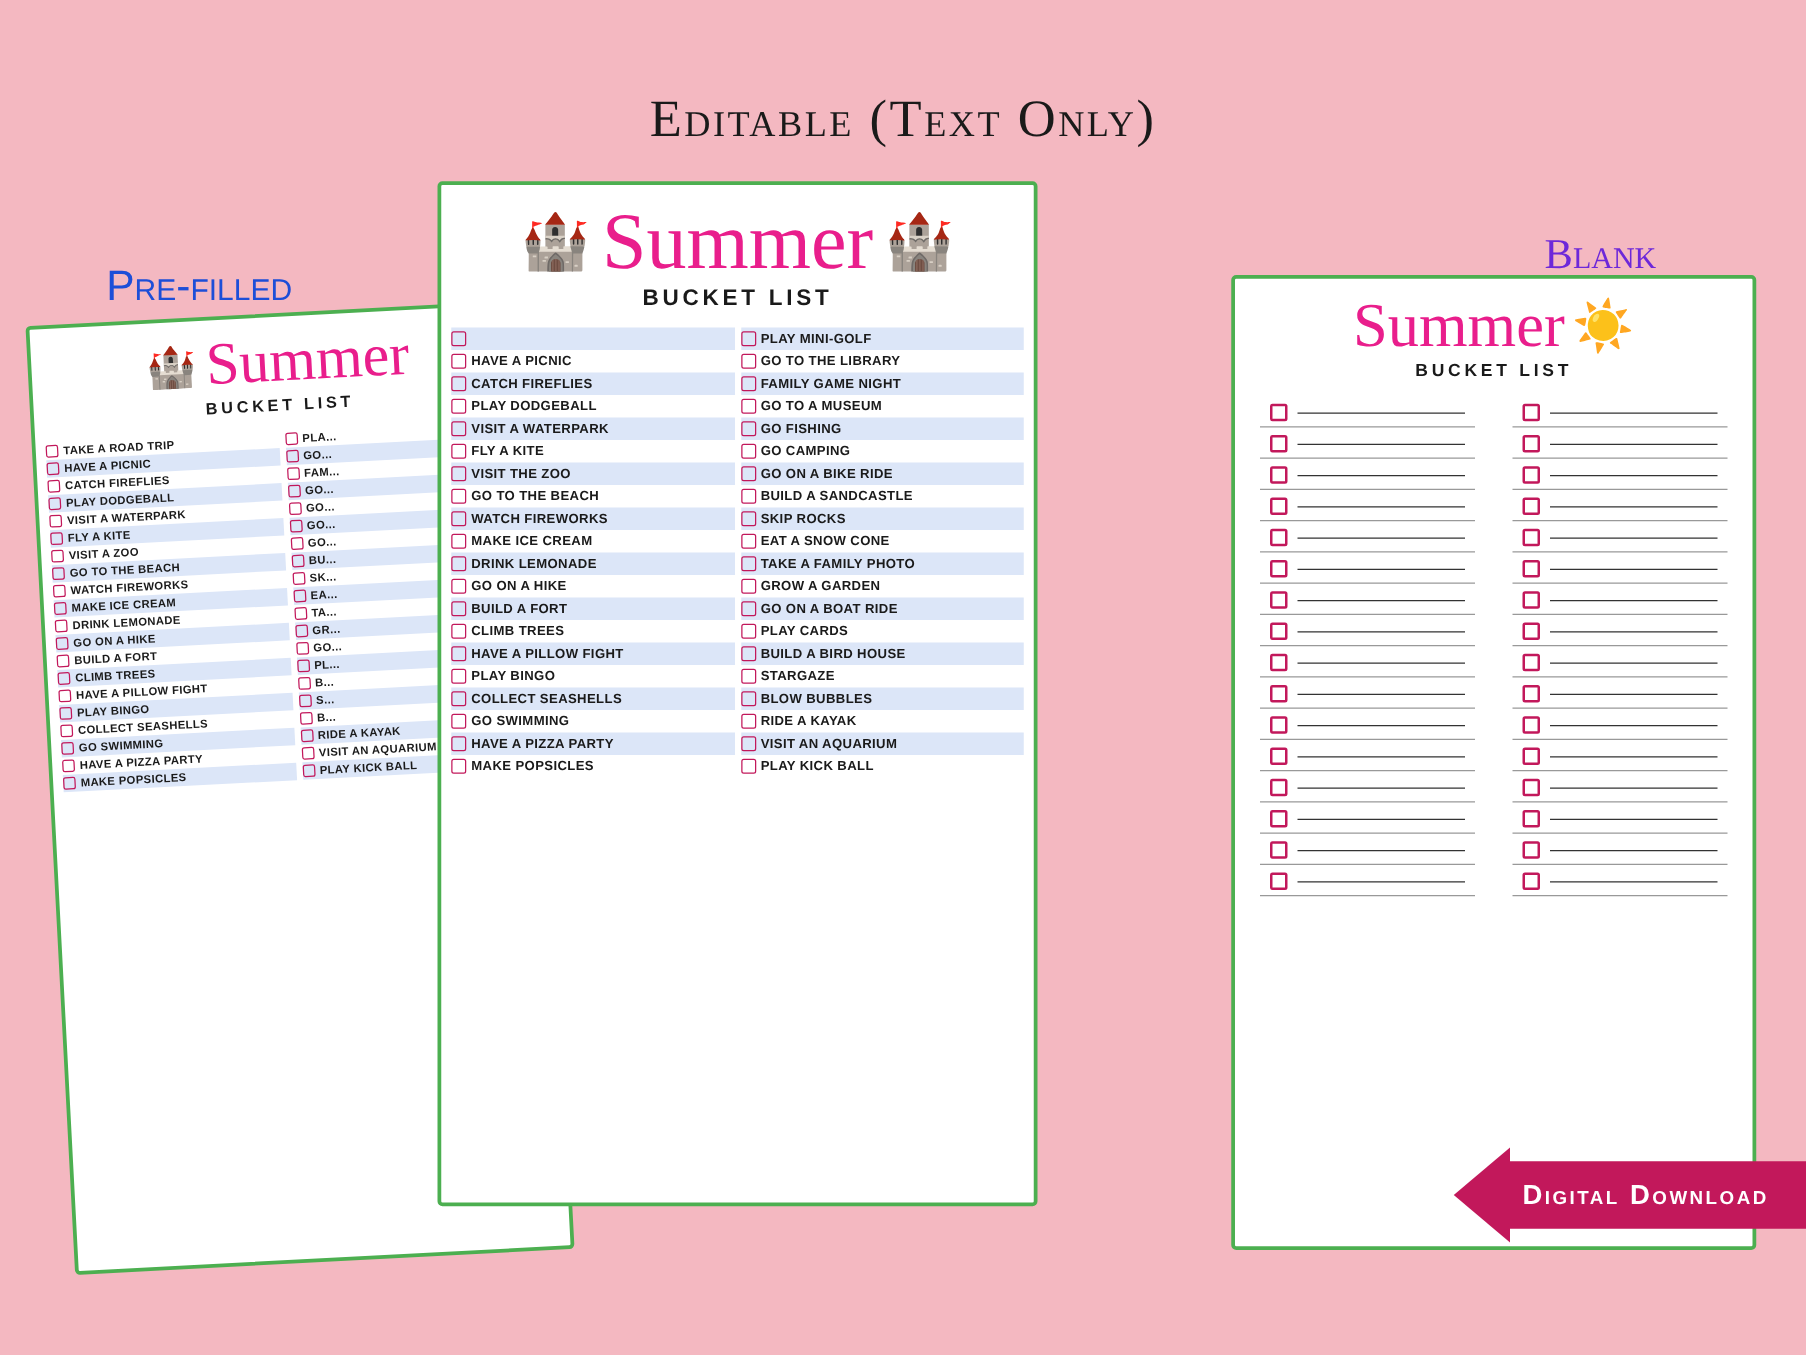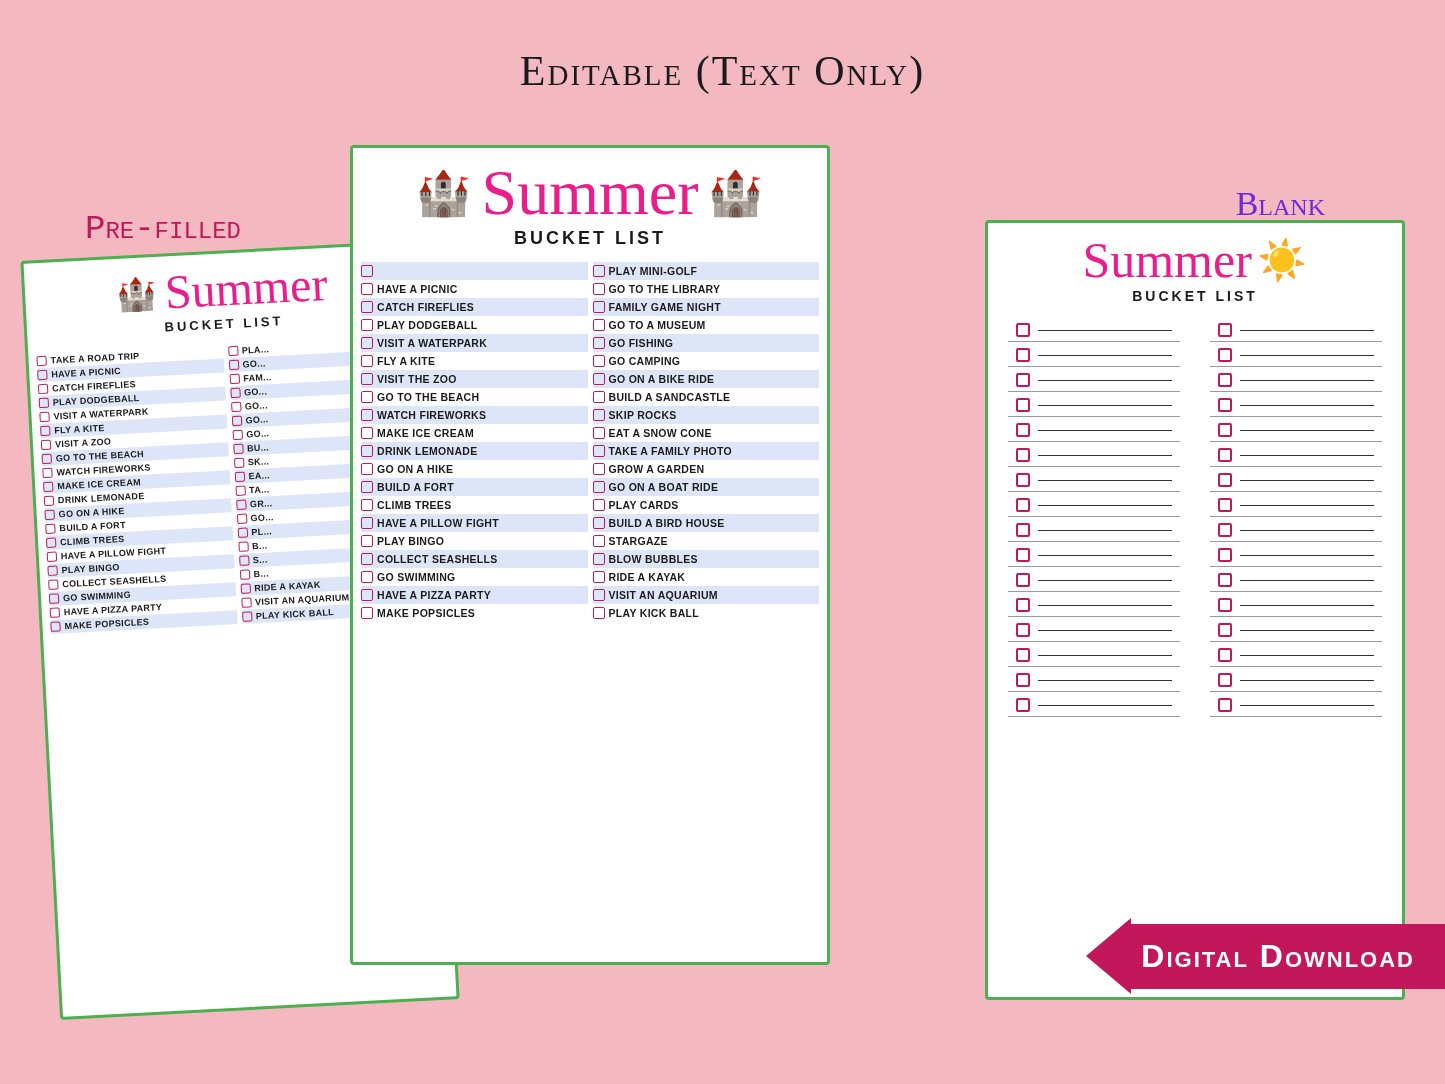--- a/index.html
+++ b/index.html
@@ -12,36 +12,36 @@
       overflow: hidden;
     }
 
     
     .main-title {
       text-align: center;
       font-size: 42px;
       font-family: Georgia, serif;
       color: #1a1a1a;
       position: absolute;
-      top: 47px;
+      top: 72px;
       left: 50%;
       transform: translateX(-50%);
       white-space: nowrap;
       font-variant: small-caps;
       letter-spacing: 2px;
     }
 
     
     .label-prefilled {
       position: absolute;
       top: 210px;
       left: 85px;
       font-size: 34px;
-      font-family: Liberation Mono, monospace;
-      color: #be185d;
+      font-family: Liberation Sans, sans-serif;
+      color: #1d4ed8;
       font-variant: small-caps;
       text-align: right;
     }
     .label-blank {
       position: absolute;
       top: 185px;
       right: 120px;
       font-size: 34px;
       font-family: Georgia, serif;
       color: #6d28d9;
@@ -235,21 +235,21 @@
       height: 0;
       border-top: 38px solid transparent;
       border-bottom: 38px solid transparent;
       border-right: 45px solid #c2185b;
     }
 
     .banner-rect {
       background: #c2185b;
       padding: 14px 30px 14px 10px;
       color: white;
-      font-size: 32px;
+      font-size: 22px;
       font-weight: bold;
       letter-spacing: 2px;
       font-variant: small-caps;
     }
 
     
     .right-header-row {
       display: flex;
       align-items: center;
       justify-content: center;

